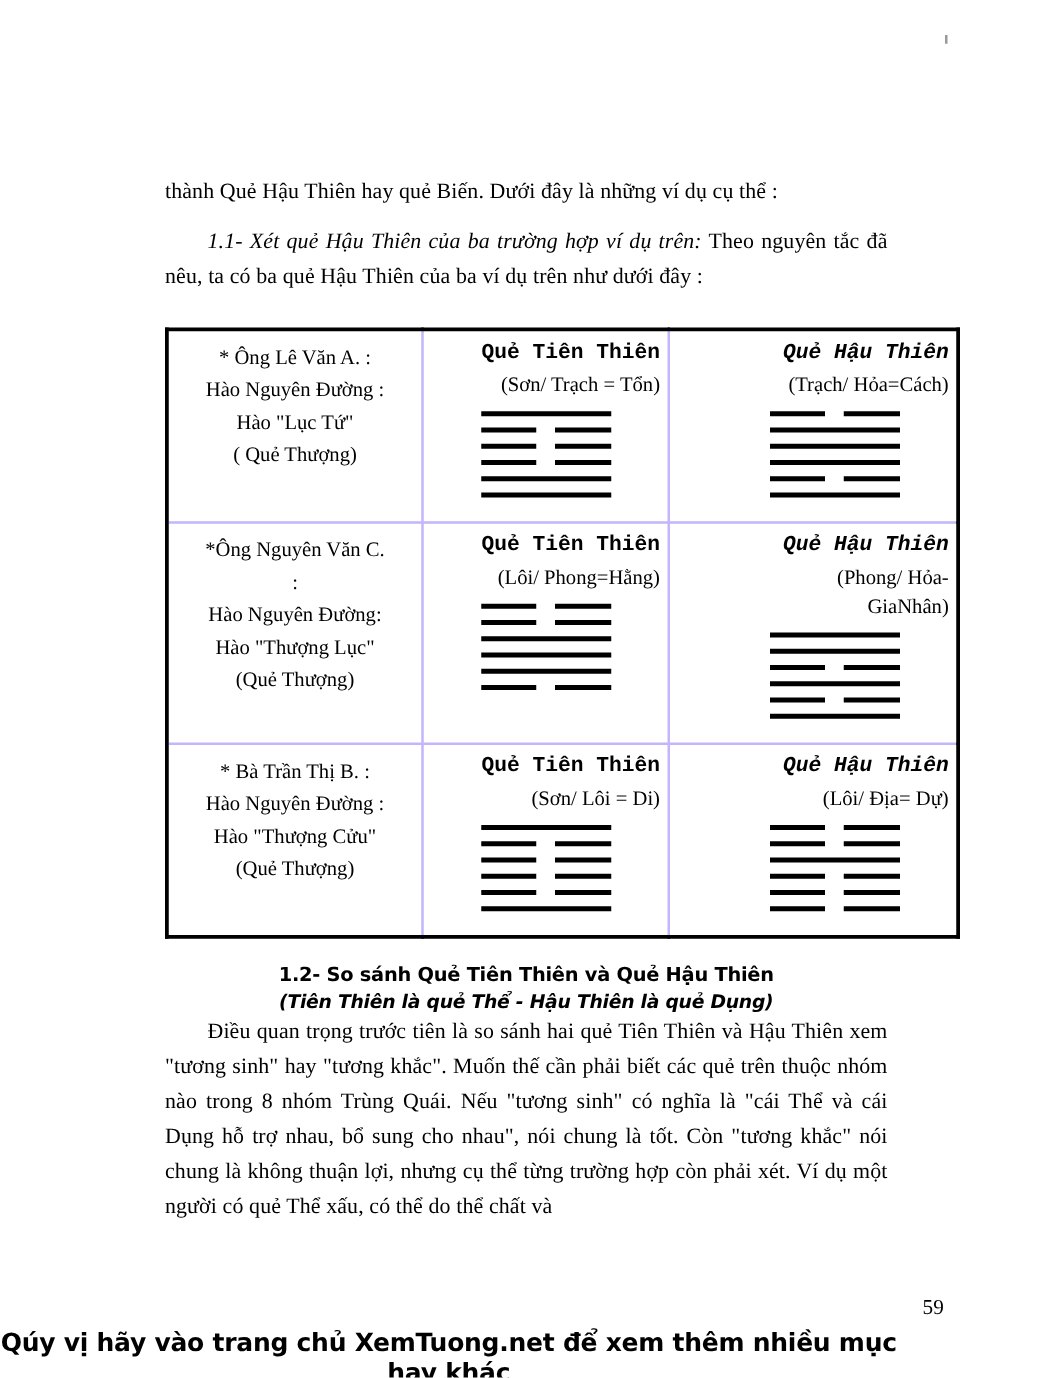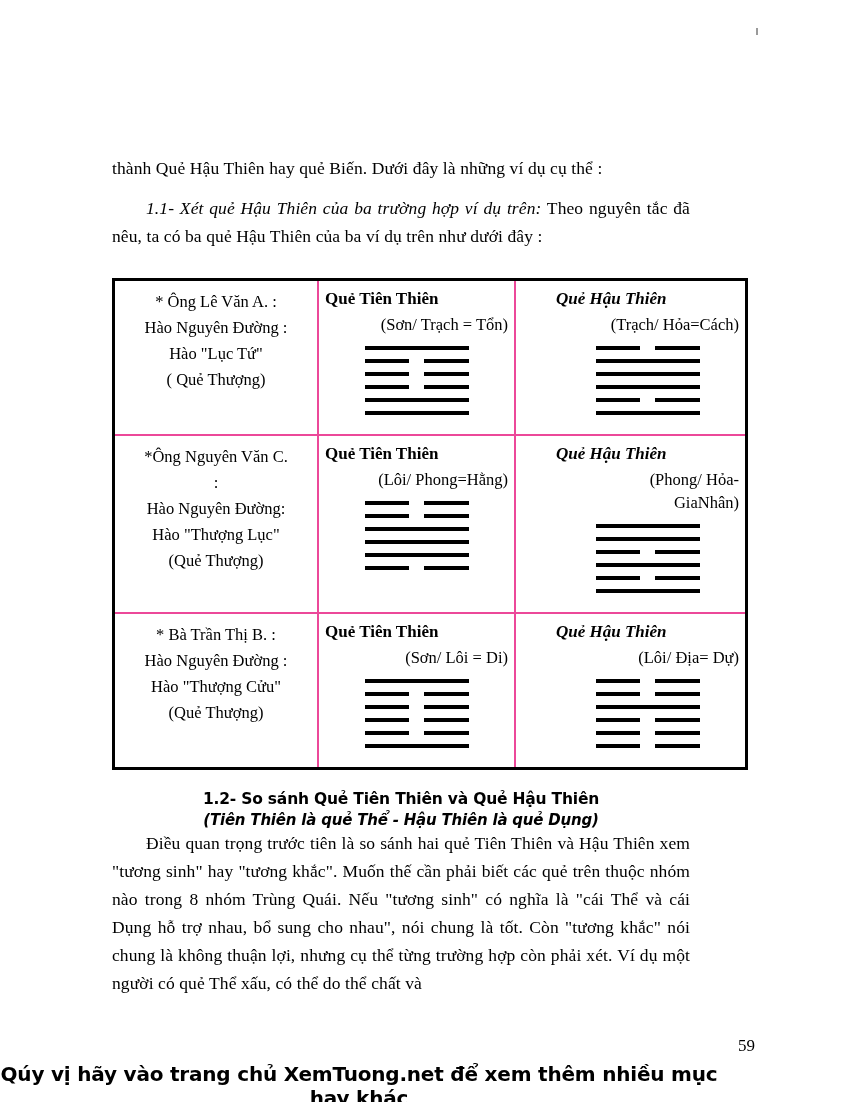--- a/index.html
+++ b/index.html
@@ -18,24 +18,23 @@
 
   .page {
     position: absolute;
     left: 0; top: 0;
     width: 850px;
     height: 1102px;
   }
 
   .content {
     position: absolute;
-    left: 112px;
+    left: 132px;
     top: 138px;
     width: 578px;
-    margin-top: 16px;
   }
 
   p.para {
     margin: 0 0 0 0;
     font-size: 17.5px;
     line-height: 28px;
     text-align: justify;
     letter-spacing: 0.1px;
   }
   p.para.indent {
@@ -49,40 +48,41 @@
 
   
   .hex-table {
     margin-top: 28px;
     border-collapse: collapse;
     width: 556px;
     border: 3px solid #000;
     table-layout: fixed;
   }
   .hex-table td {
-    border: 2px solid #ec4899;
+    border: 2px solid #c4b5fd;
     vertical-align: top;
     padding: 8px 6px 10px 6px;
   }
   .hex-table .col-a { width: 190px; }
   .hex-table .col-b { width: 183px; }
   .hex-table .col-c { width: 183px; padding-left: 40px; }
 
   .cell-lines {
     text-align: center;
     font-size: 16.5px;
     line-height: 26px;
   }
   .cell-lines .ln { white-space: nowrap; }
 
   .hdr {
     font-weight: bold;
     font-size: 17px;
-    text-align: left;
+    text-align: right;
     margin-bottom: 4px;
+    font-family: Liberation Mono, monospace;
   }
   .hdr.it { font-style: italic; }
   .sub {
     font-size: 16.5px;
     text-align: right;
     line-height: 23px;
   }
 
   
   .hexagram {

